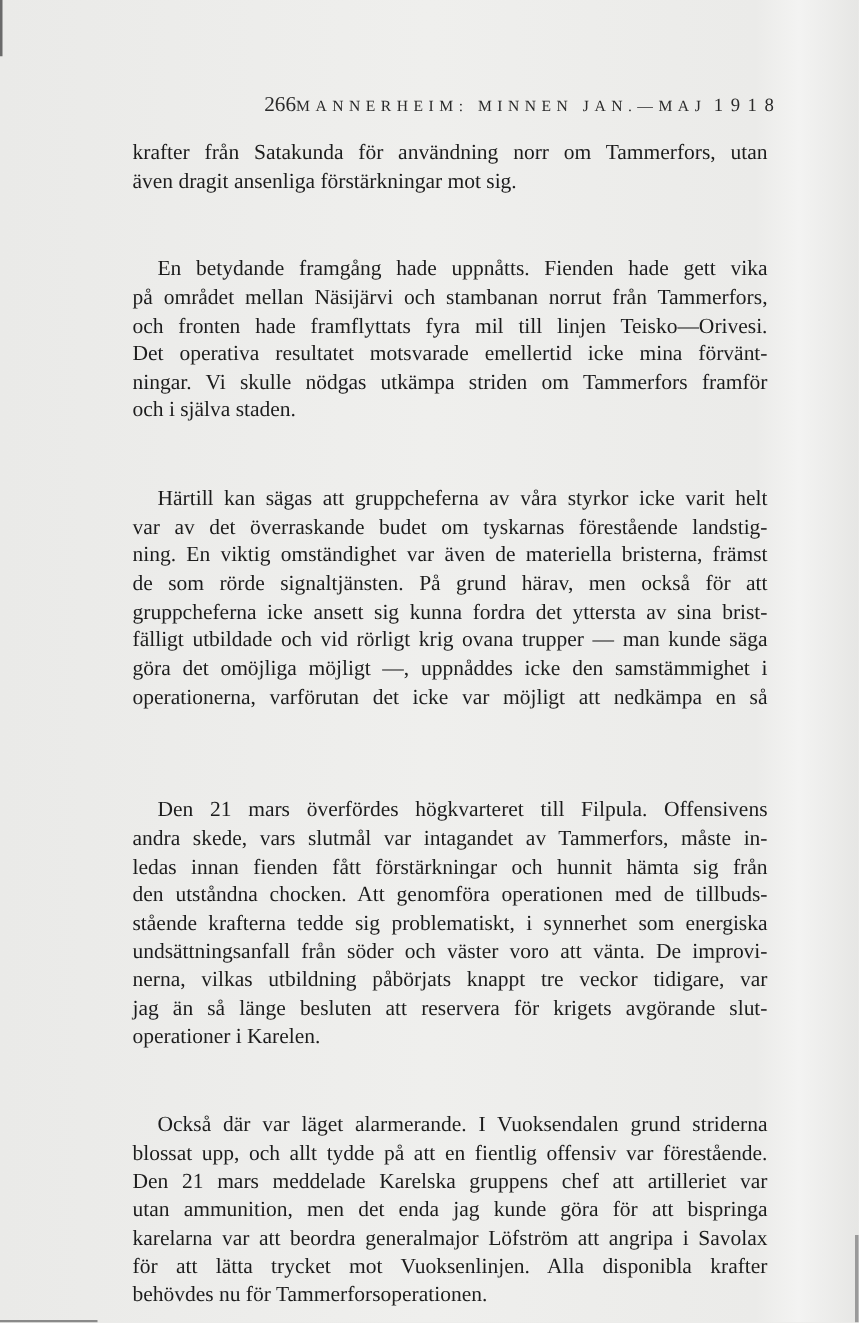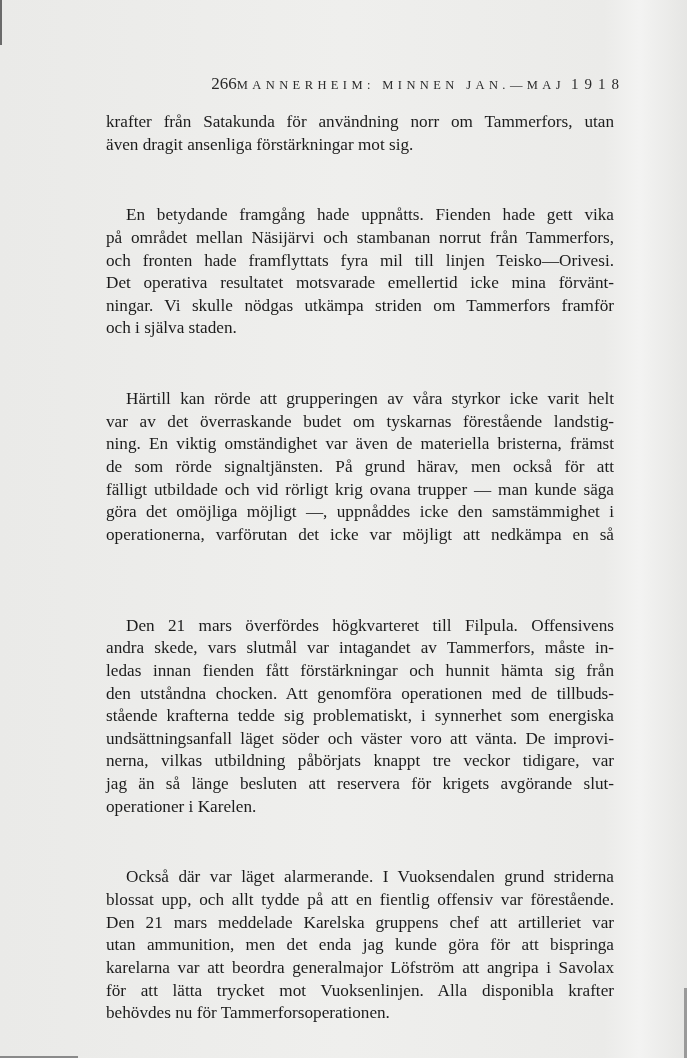--- a/index.html
+++ b/index.html
@@ -114,37 +114,38 @@
     <div>
       <span class="line indent">En betydande framgång hade uppnåtts. Fienden hade gett vika</span>
       <span class="line">på området mellan Näsijärvi och stambanan norrut från Tammerfors,</span>
       <span class="line">och fronten hade framflyttats fyra mil till linjen Teisko—Orivesi.</span>
       <span class="line">Det operativa resultatet motsvarade emellertid icke mina förvänt-</span>
       <span class="line">ningar. Vi skulle nödgas utkämpa striden om Tammerfors framför</span>
       <span class="line last">och i själva staden.</span>
     </div>
 
     <div>
-      <span class="line indent">Härtill kan rörde att grupperingen av våra styrkor icke varit helt</span>
+      <span class="line indent">Härtill kan sägas att gruppcheferna av våra styrkor icke varit helt</span>
       <span class="line">var av det överraskande budet om tyskarnas förestående landstig-</span>
       <span class="line">ning. En viktig omständighet var även de materiella bristerna, främst</span>
       <span class="line">de som rörde signaltjänsten. På grund härav, men också för att</span>
+      <span class="line">gruppcheferna icke ansett sig kunna fordra det yttersta av sina brist-</span>
       <span class="line">fälligt utbildade och vid rörligt krig ovana trupper — man kunde säga</span>
       <span class="line">göra det omöjliga möjligt —, uppnåddes icke den samstämmighet i</span>
       <span class="line">operationerna, varförutan det icke var möjligt att nedkämpa en så</span>
     </div>
     <span class="gap"></span>
 
     <div>
       <span class="line indent">Den 21 mars överfördes högkvarteret till Filpula. Offensivens</span>
       <span class="line">andra skede, vars slutmål var intagandet av Tammerfors, måste in-</span>
       <span class="line">ledas innan fienden fått förstärkningar och hunnit hämta sig från</span>
       <span class="line">den utståndna chocken. Att genomföra operationen med de tillbuds-</span>
       <span class="line">stående krafterna tedde sig problematiskt, i synnerhet som energiska</span>
-      <span class="line">undsättningsanfall läget söder och väster voro att vänta. De improvi-</span>
+      <span class="line">undsättningsanfall från söder och väster voro att vänta. De improvi-</span>
       <span class="line">nerna, vilkas utbildning påbörjats knappt tre veckor tidigare, var</span>
       <span class="line">jag än så länge besluten att reservera för krigets avgörande slut-</span>
       <span class="line last">operationer i Karelen.</span>
     </div>
 
     <div>
       <span class="line indent">Också där var läget alarmerande. I Vuoksendalen grund striderna</span>
       <span class="line">blossat upp, och allt tydde på att en fientlig offensiv var förestående.</span>
       <span class="line">Den 21 mars meddelade Karelska gruppens chef att artilleriet var</span>
       <span class="line">utan ammunition, men det enda jag kunde göra för att bispringa</span>

